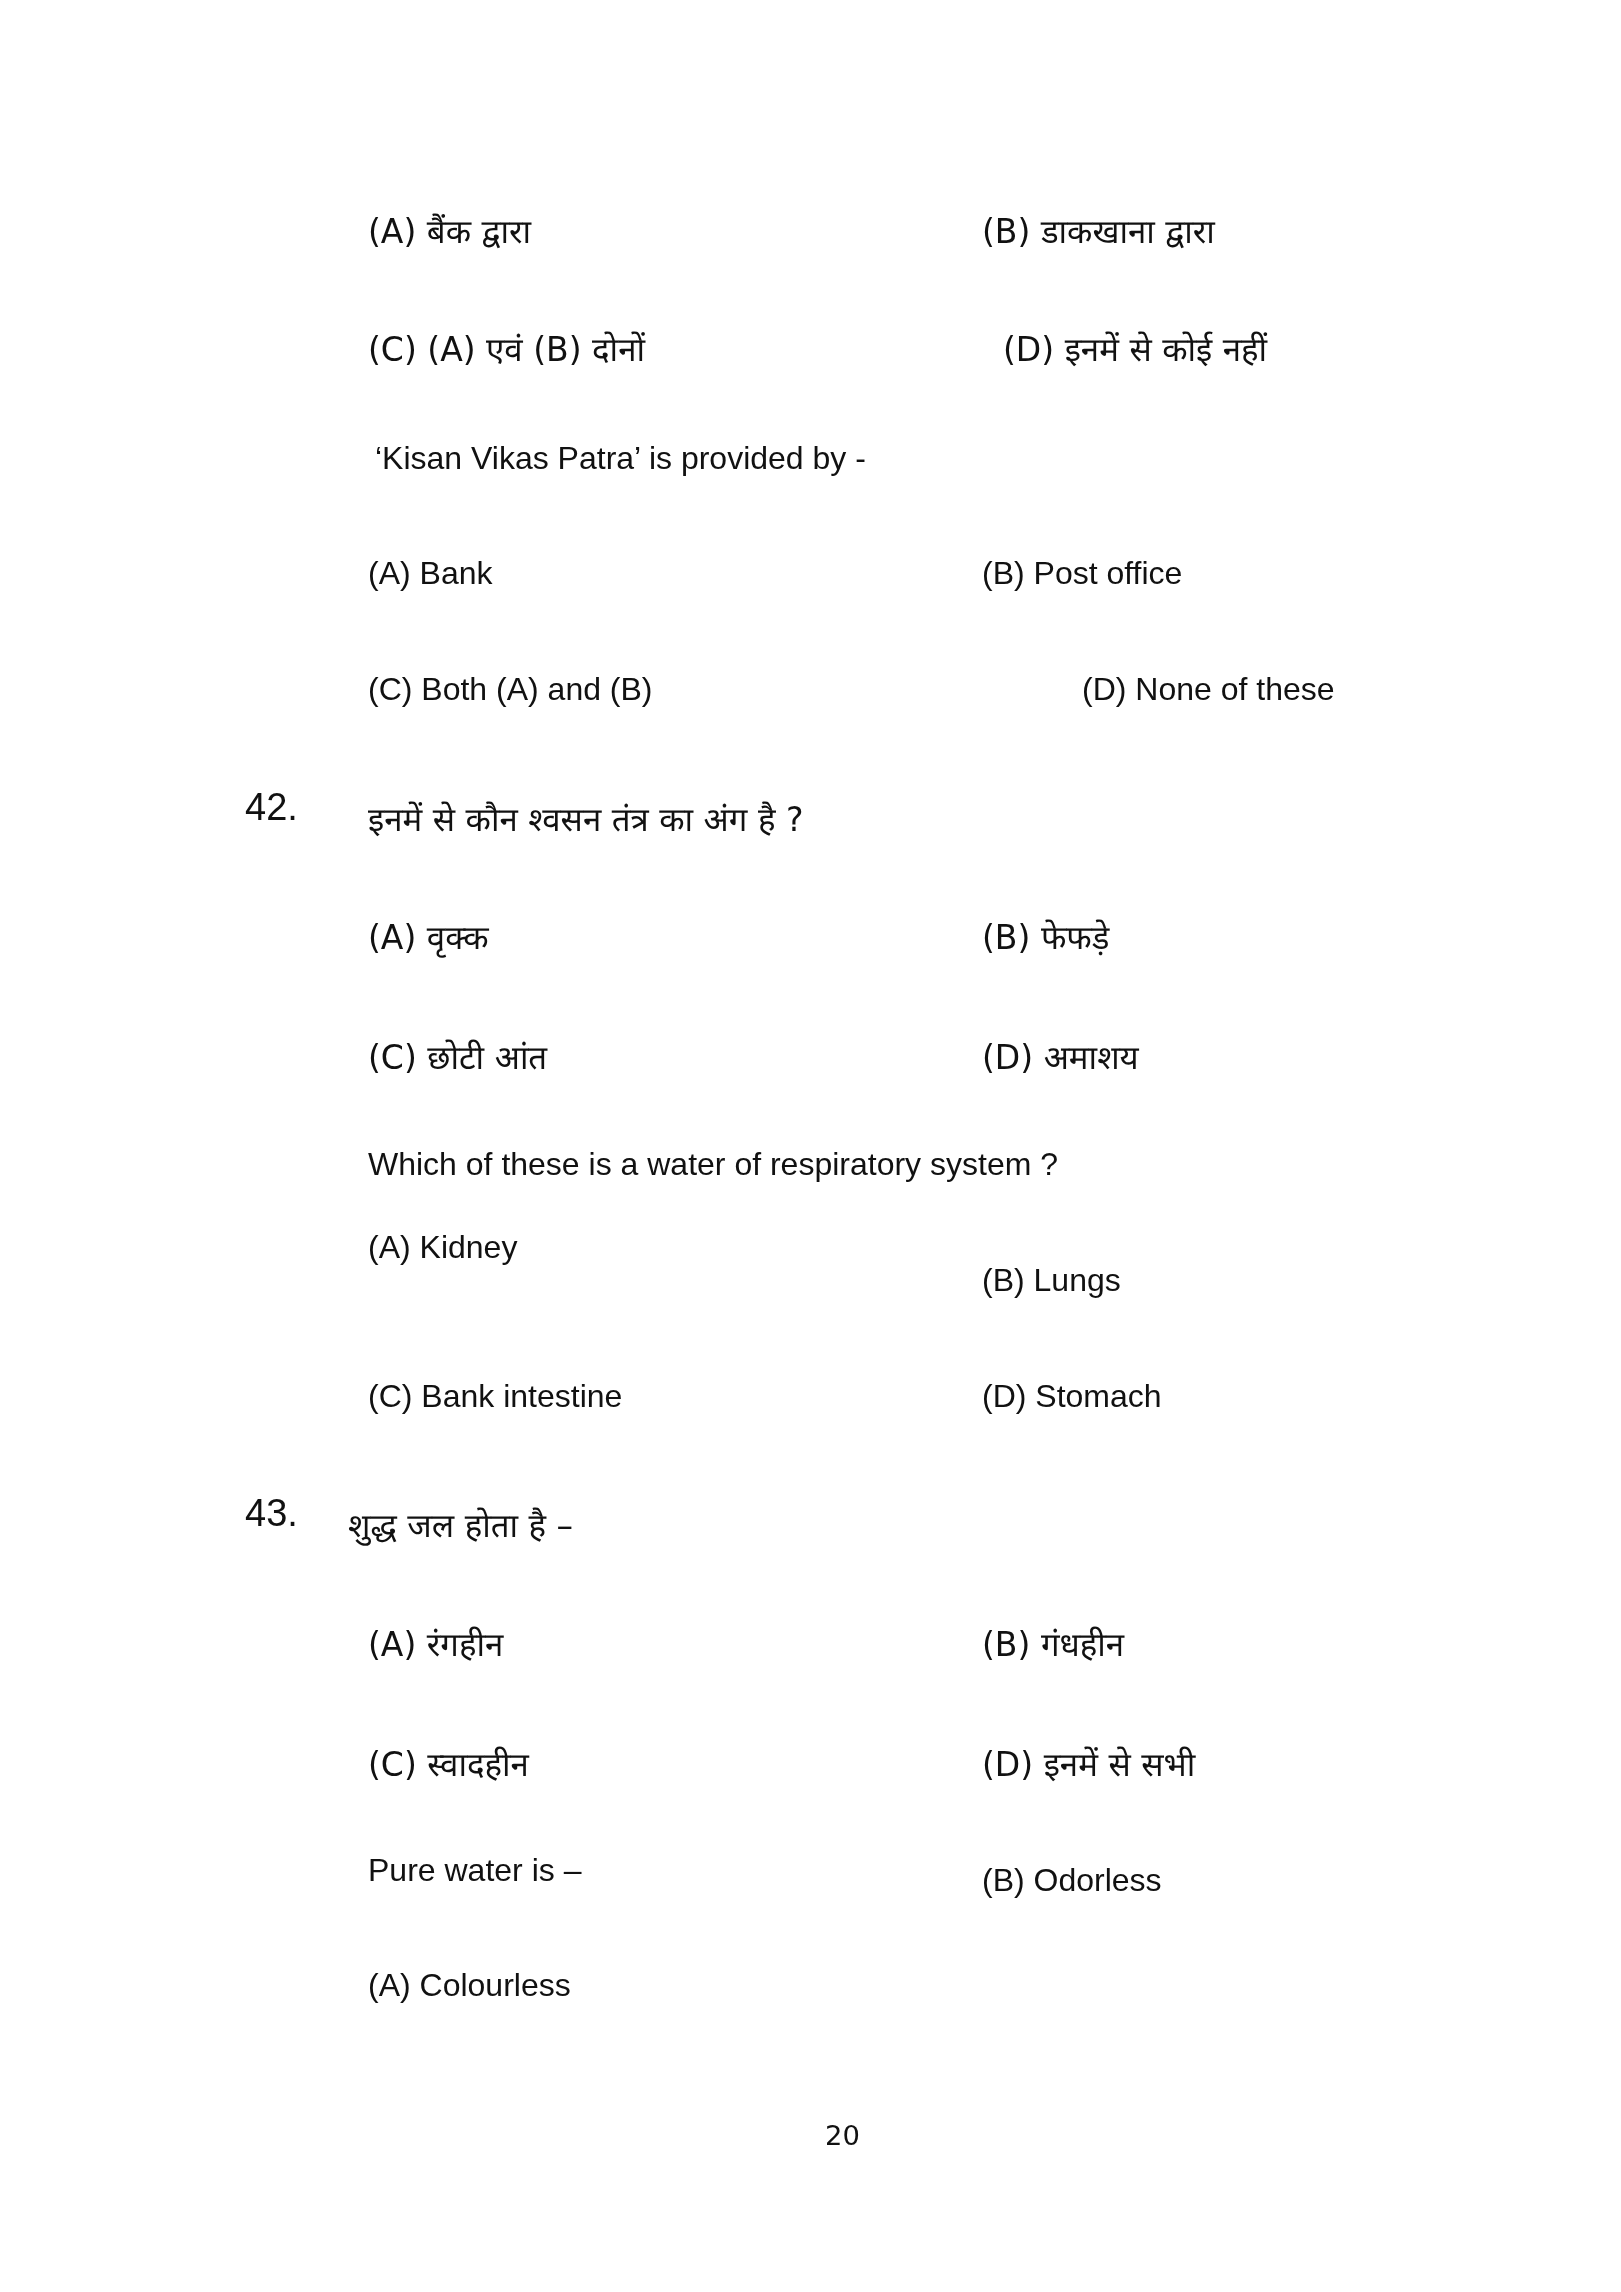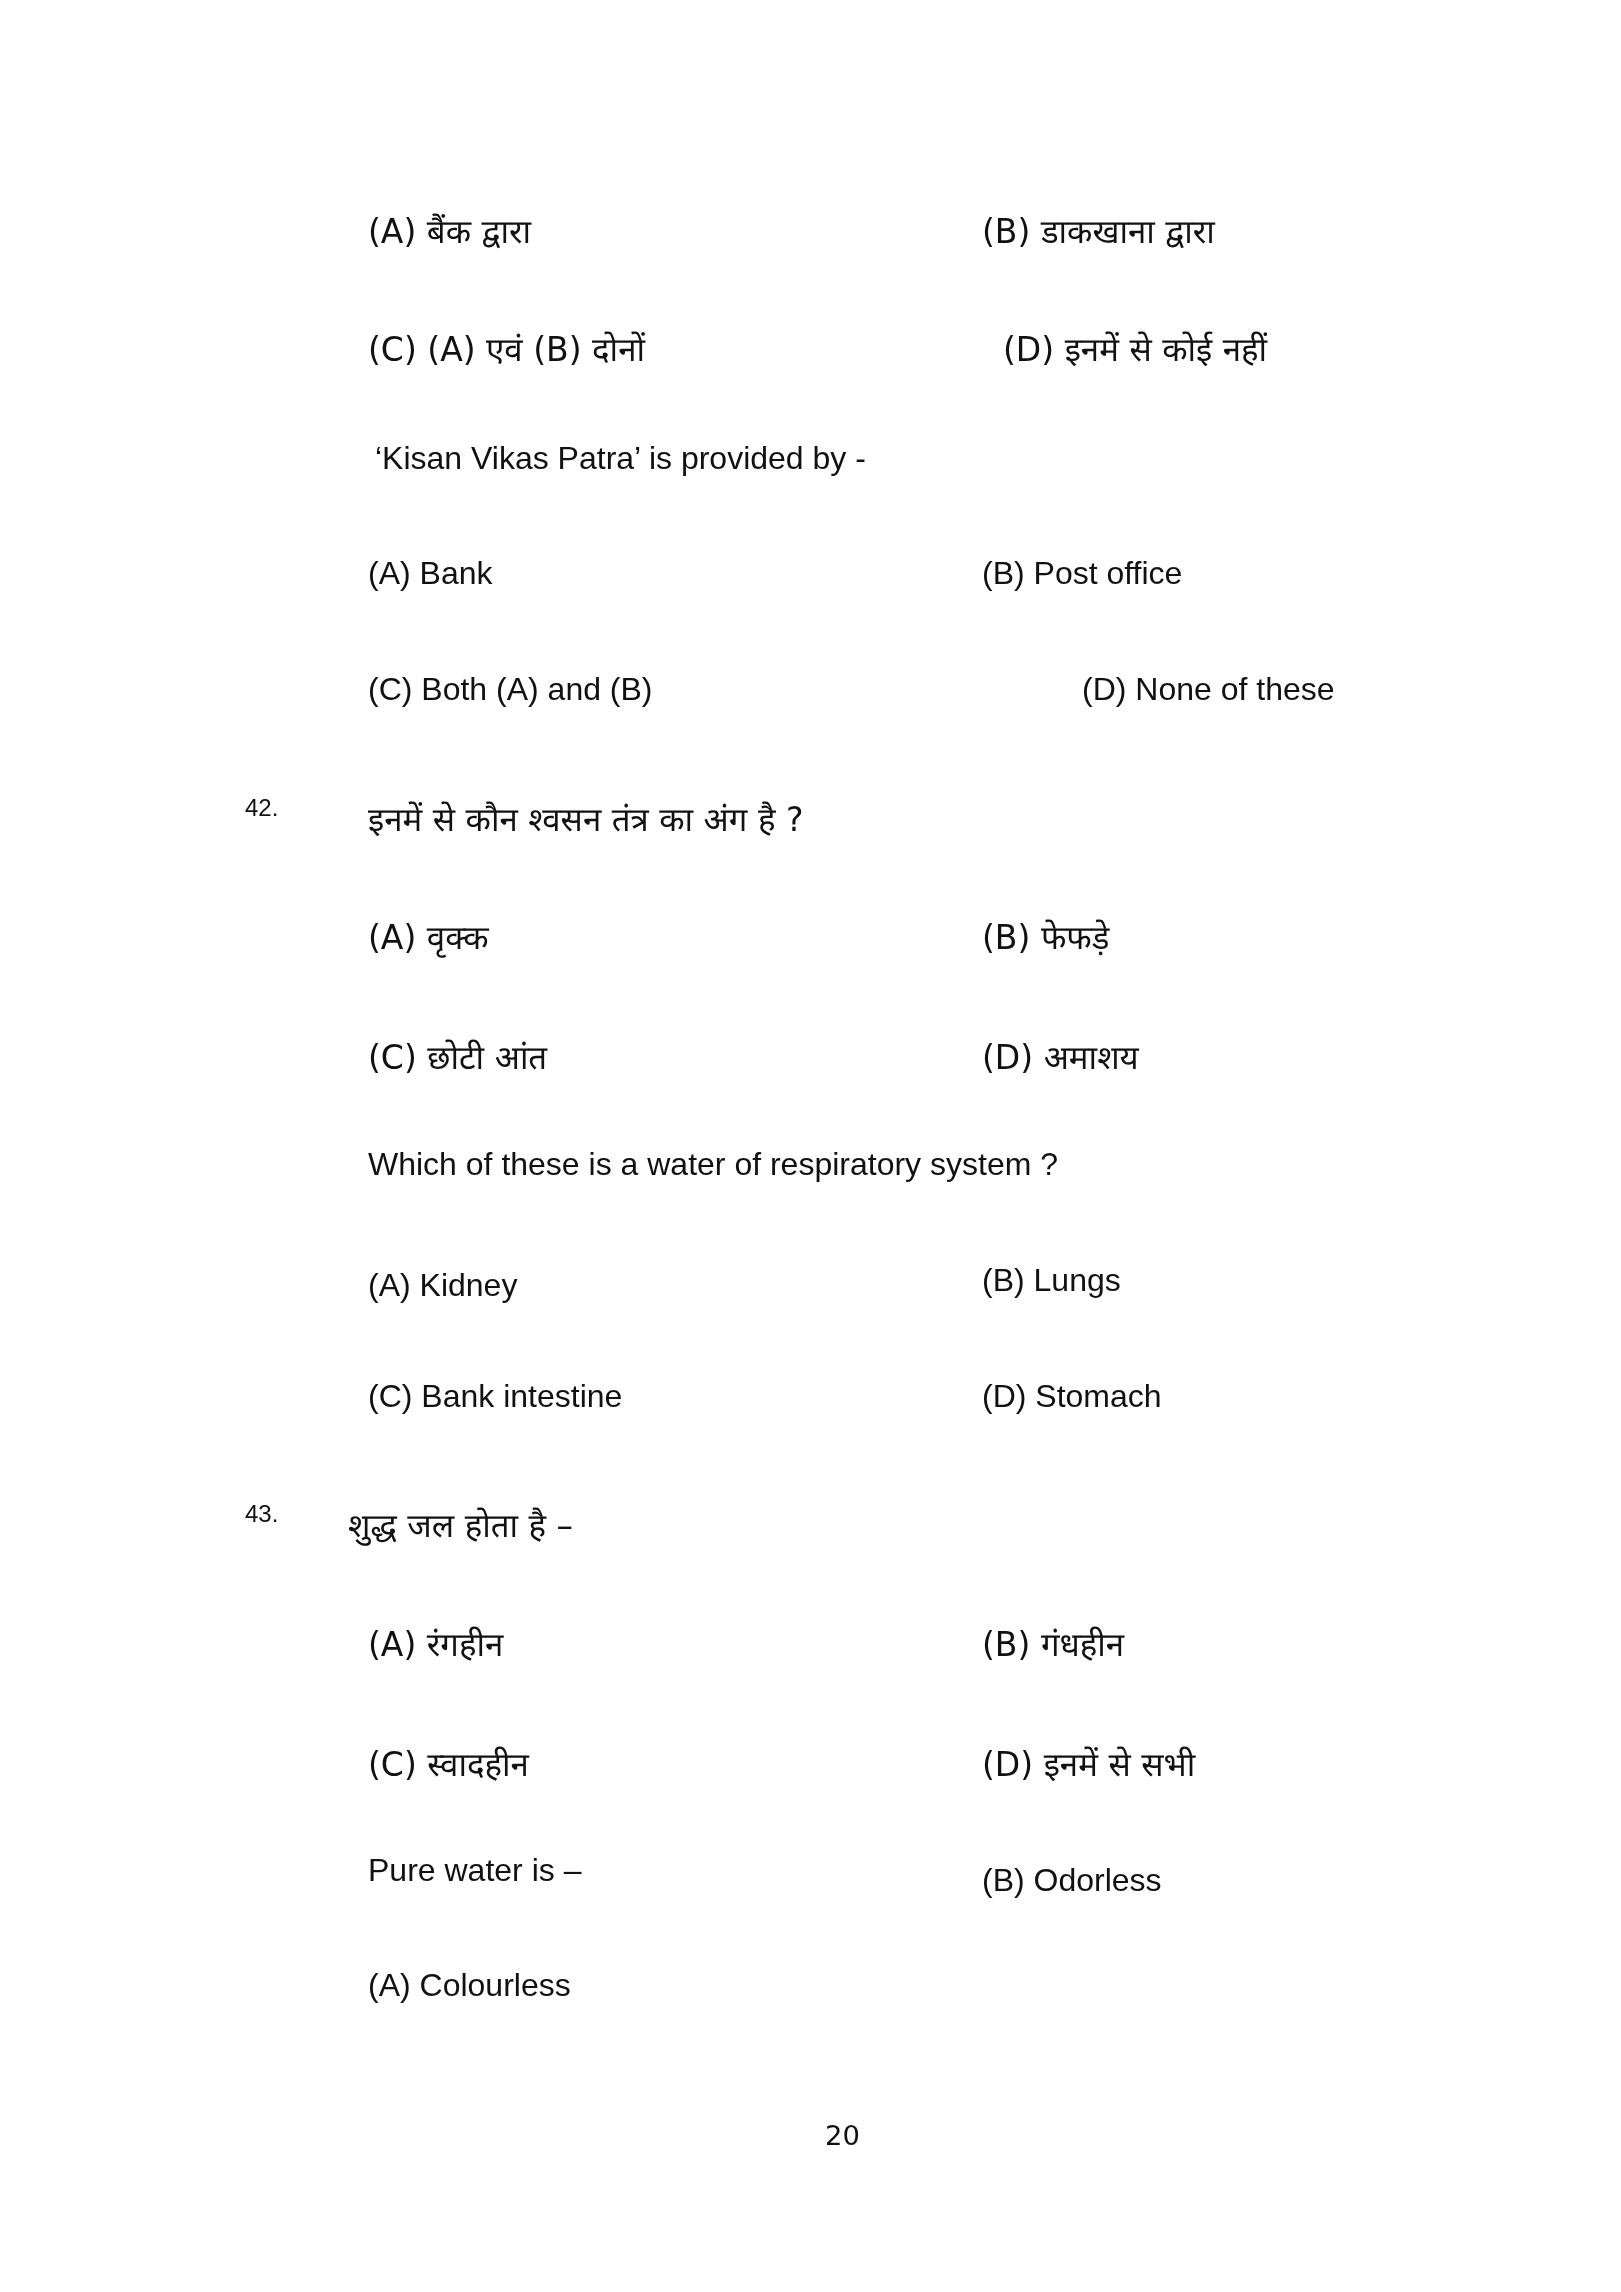--- a/index.html
+++ b/index.html
@@ -1,20 +1,20 @@
 <!DOCTYPE html>
 <html><head>
 <meta charset="utf-8">
 <style>
   html, body { margin:0; padding:0; background:#ffffff; }
   body { width:1621px; height:2293px; position:relative; overflow:hidden;
          font-family:"Liberation Sans", sans-serif; color:#111111; }
   .line { position:absolute; font-size:32px; line-height:43px; white-space:nowrap; }
   .hi { font-family:"DejaVu Sans", sans-serif; font-size:33px;margin-top:16px; }
-  .qnum { position:absolute; font-size:24px; line-height:43px; left:245px; }
+  .qnum { position:absolute; font-size:38px; line-height:43px; left:245px; }
   .pagenum { position:absolute; left:825px; top:2120px; font-family:"DejaVu Sans", sans-serif; font-size:27.4px; }
 </style>
 </head>
 <body>
 
 <div>
 
   <div class="line hi" style="left:368px;top:194px;">(A) बैंक द्वारा</div>
   <div class="line hi" style="left:982px;top:194px;">(B) डाकखाना द्वारा</div>
   <div class="line hi" style="left:368px;top:312px;">(C) (A) एवं (B) दोनों</div>
@@ -27,21 +27,21 @@
   <div class="line" style="left:1082px;top:668px;">(D) None of these</div>
 
   <div class="qnum" style="top:786px;">42.</div>
   <div class="line hi" style="left:368px;top:782px;">इनमें से कौन श्वसन तंत्र का अंग है ?</div>
   <div class="line hi" style="left:368px;top:900px;">(A) वृक्क</div>
   <div class="line hi" style="left:982px;top:900px;">(B) फेफड़े</div>
   <div class="line hi" style="left:368px;top:1020px;">(C) छोटी आंत</div>
   <div class="line hi" style="left:982px;top:1020px;">(D) अमाशय</div>
 
   <div class="line" style="left:368px;top:1143px;">Which of these is a water of respiratory system ?</div>
-  <div class="line" style="left:368px;top:1264px;">(A) Kidney</div>
+  <div class="line" style="left:368px;top:1226px;">(A) Kidney</div>
   <div class="line" style="left:982px;top:1259px;">(B) Lungs</div>
   <div class="line" style="left:368px;top:1375px;">(C) Bank intestine</div>
   <div class="line" style="left:982px;top:1375px;">(D) Stomach</div>
 
   <div class="qnum" style="top:1492px;">43.</div>
   <div class="line hi" style="left:348px;top:1488px;">शुद्ध जल होता है –</div>
   <div class="line hi" style="left:368px;top:1607px;">(A) रंगहीन</div>
   <div class="line hi" style="left:982px;top:1607px;">(B) गंधहीन</div>
   <div class="line hi" style="left:368px;top:1727px;">(C) स्वादहीन</div>
   <div class="line hi" style="left:982px;top:1727px;">(D) इनमें से सभी</div>

